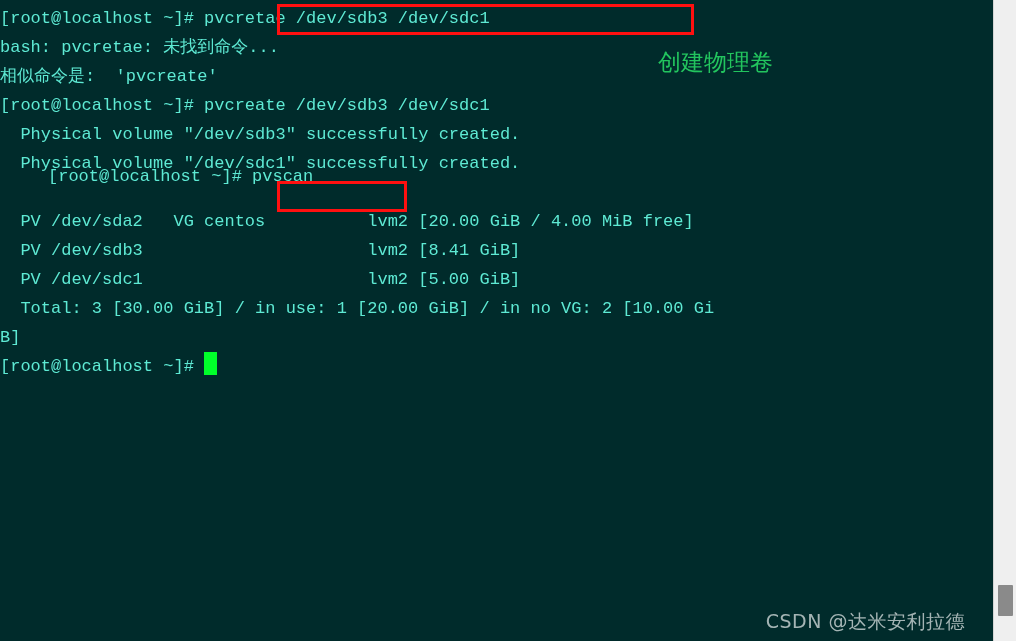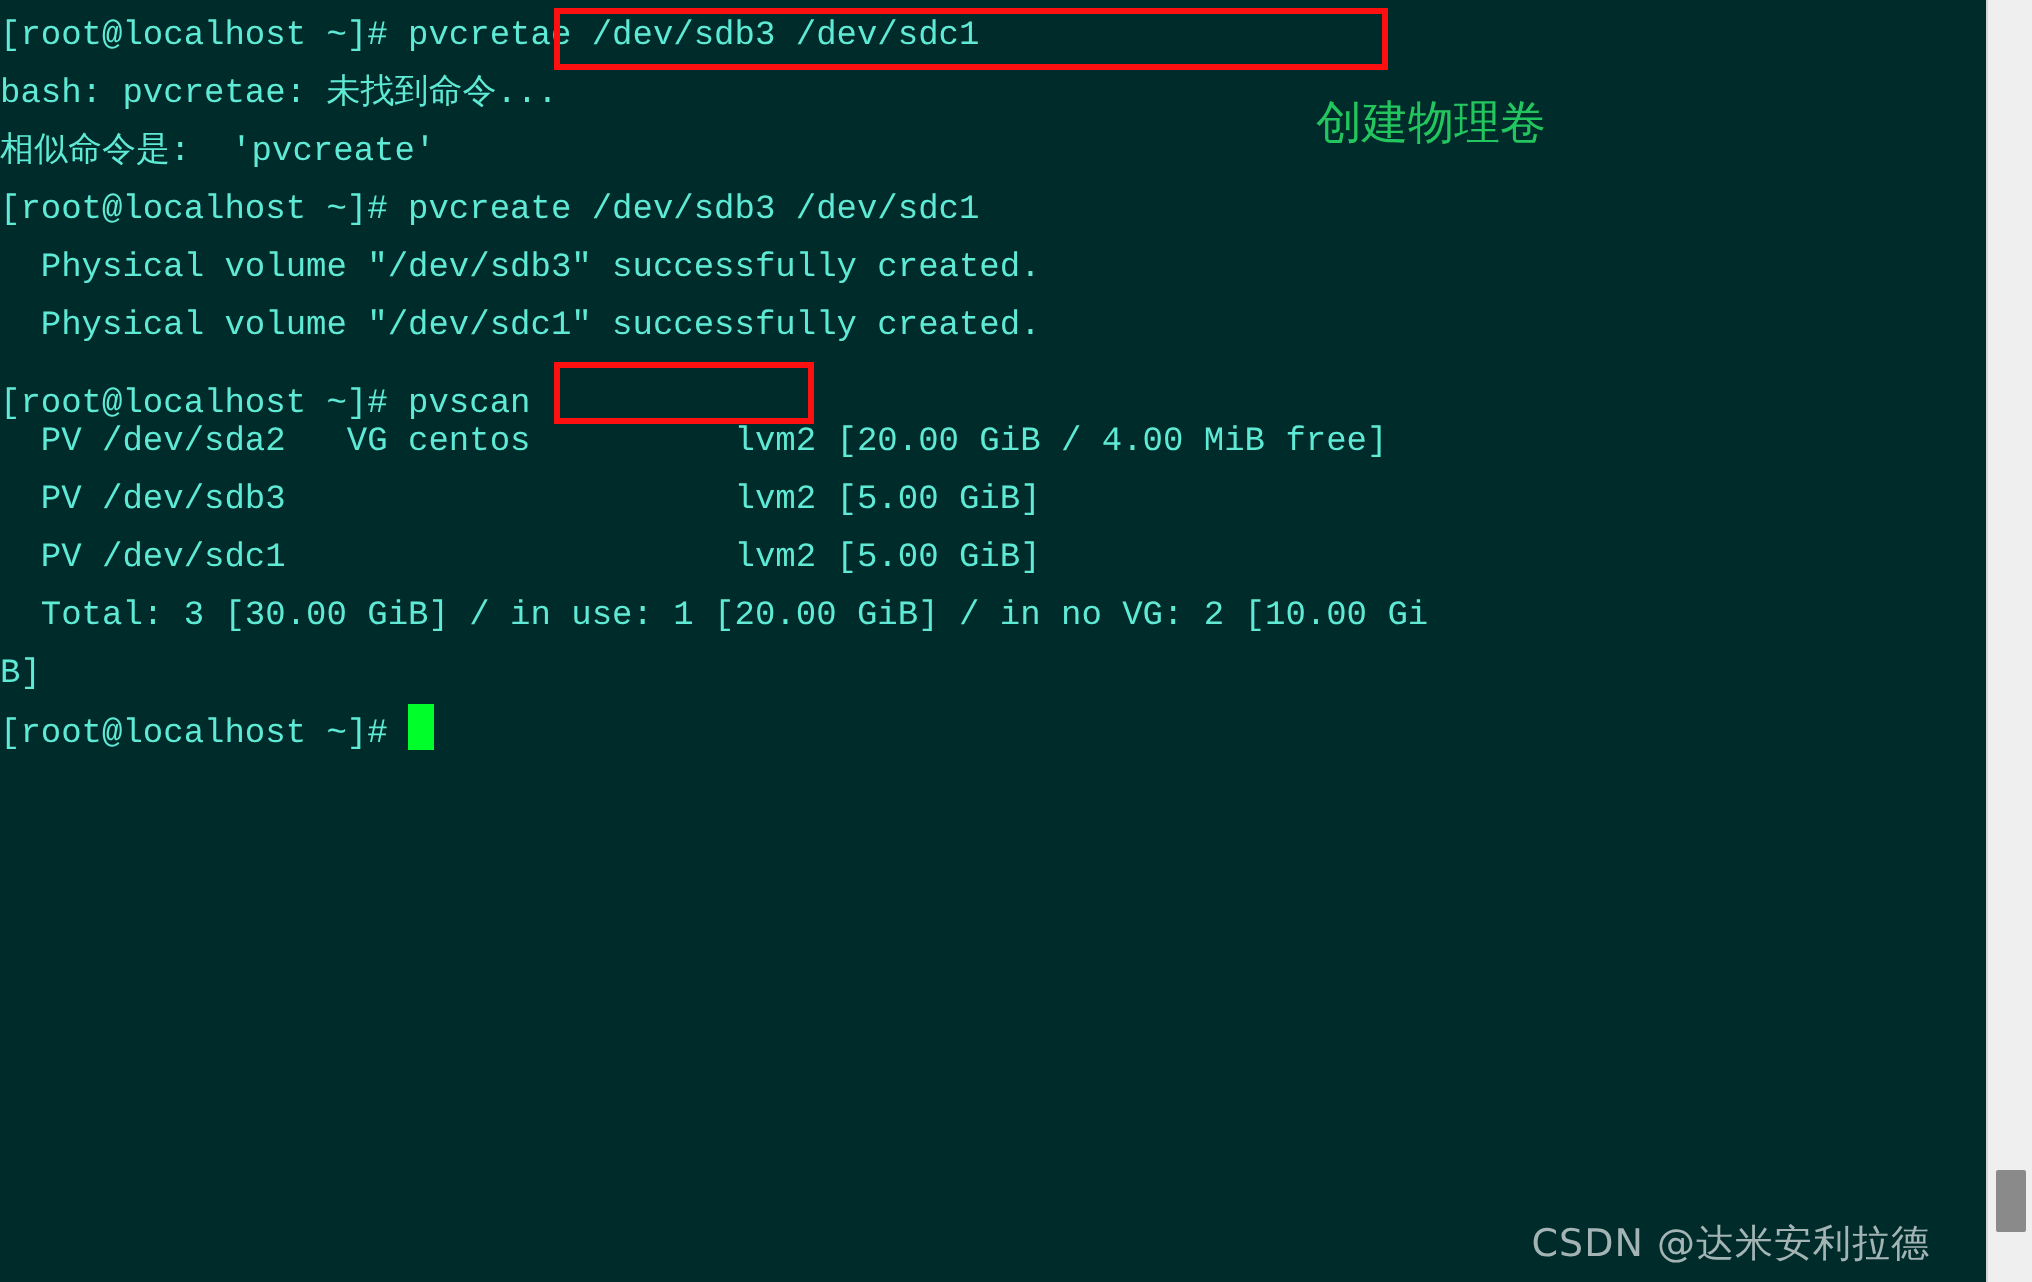--- a/index.html
+++ b/index.html
@@ -111,23 +111,23 @@
 
   <div id="terminal">
     <div class="term-lines">
 
       <div class="line" style="top:4px;">[root@localhost ~]# pvcretae /dev/sdb3 /dev/sdc1</div>
       <div class="line" style="top:33px;text-align:center;">bash: pvcretae: 未找到命令...</div>
       <div class="line" style="top:62px;">相似命令是:  'pvcreate'</div>
       <div class="line" style="top:91px;">[root@localhost ~]# pvcreate /dev/sdb3 /dev/sdc1</div>
       <div class="line" style="top:120px;">  Physical volume "/dev/sdb3" successfully created.</div>
       <div class="line" style="top:149px;">  Physical volume "/dev/sdc1" successfully created.</div>
-      <div class="line" style="top:188px;">[root@localhost ~]# pvscan</div>
+      <div class="line" style="top:162px;padding-left:48px;">[root@localhost ~]# pvscan</div>
       <div class="line" style="top:207px;">  PV /dev/sda2   VG centos          lvm2 [20.00 GiB / 4.00 MiB free]</div>
-      <div class="line" style="top:236px;">  PV /dev/sdb3                      lvm2 [5.00 GiB]</div>
+      <div class="line" style="top:236px;">  PV /dev/sdb3                      lvm2 [8.41 GiB]</div>
       <div class="line" style="top:265px;">  PV /dev/sdc1                      lvm2 [5.00 GiB]</div>
       <div class="line" style="top:294px;">  Total: 3 [30.00 GiB] / in use: 1 [20.00 GiB] / in no VG: 2 [10.00 Gi</div>
       <div class="line" style="top:323px;">B]</div>
       <div class="line" style="top:352px;"><span>[root@localhost ~]# </span><span class="cursor"></span></div>
 
     </div>
 
     <div class="red-box" style="left:277px; top:4px; width:417px; height:31px;"></div>
     <div class="red-box" style="left:277px; top:181px; width:130px; height:31px;"></div>
 

